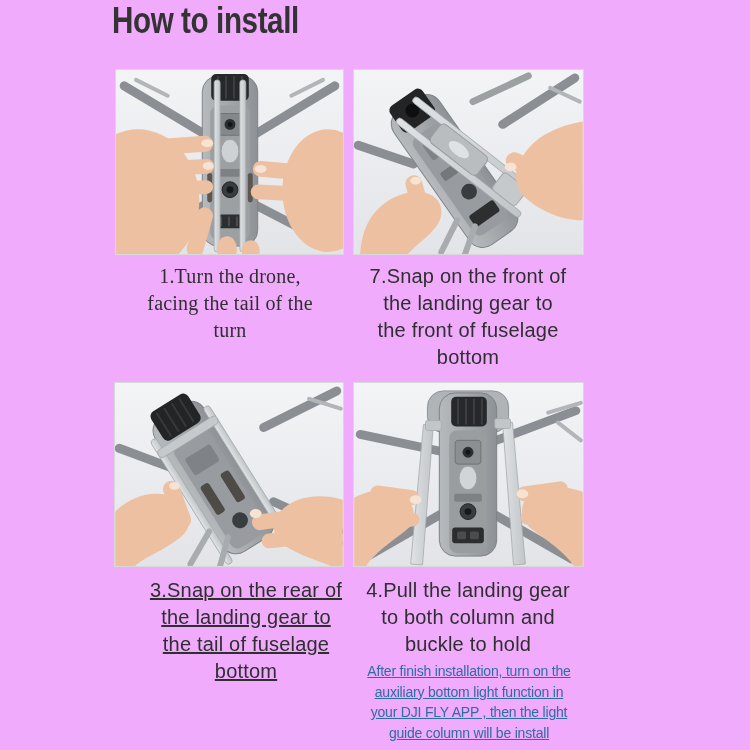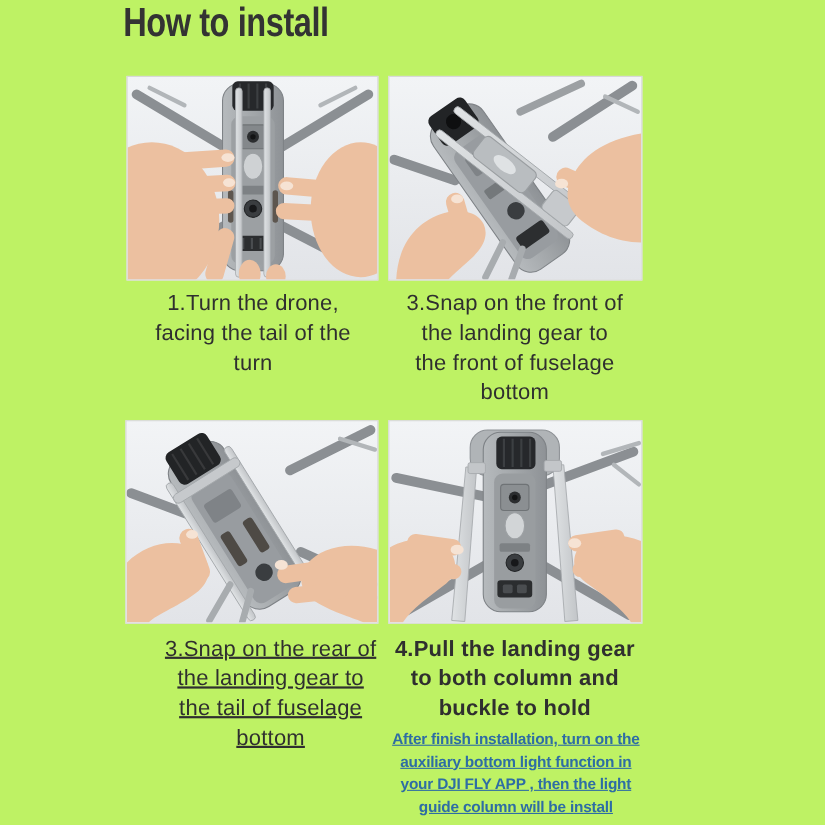--- a/index.html
+++ b/index.html
@@ -1,47 +1,46 @@
 <!DOCTYPE html>
 <html><head>
 <meta charset="utf-8">
 <style>
   * { margin:0; padding:0; box-sizing:border-box; }
   html,body { background:#ffffff; }
   .canvas {
-    position:relative; width:750px; height:750px; background:#bef264;
+    position:relative; width:750px; height:750px; background:#f0abfc;
     font-family:"Liberation Sans", sans-serif; overflow:hidden;
   }
   .title {
     position:absolute; left:112px; top:0px;
     font-size:37px; font-weight:700; color:#333333;
     letter-spacing:-0.5px; white-space:nowrap;
     transform:scaleX(0.8); transform-origin:left top;
   }
   .photo {
     position:absolute; border:1px solid #d8d8d8; background:#eef0f3; overflow:hidden;
   }
   .photo svg { display:block; width:100%; height:100%; }
   #photo1 { left:115px; top:69px;  width:229px; height:186px; }
   #photo2 { left:353px; top:69px;  width:231px; height:186px; }
   #photo3 { left:114px; top:382px; width:230px; height:185px; }
   #photo4 { left:353px; top:382px; width:231px; height:185px; }
   .caption {
     position:absolute; text-align:center; color:#2f2f2f;
     font-size:20px; line-height:27px; letter-spacing:0.2px;
   }
-  #cap1 { left:95px;  top:263px; width:270px; }
+  #cap1 { left:95px;  top:263px; width:270px;font-family:Liberation Serif, serif; }
   #cap2 { left:348px; top:263px; width:240px; }
   #cap3 { left:111px;  top:577px; width:270px;text-decoration:underline; }
-  #cap4 { left:348px; top:577px; width:240px;font-weight:bold; }
+  #cap4 { left:348px; top:577px; width:240px; }
   .note {
     position:absolute; left:345px; top:661px; width:248px;
     text-align:center; color:#2e6da4; font-size:14px; line-height:20.5px;
     letter-spacing:-0.2px;
-    font-weight:bold;
   }
   .note .line { text-decoration:underline; }
 </style>
 </head>
 <body>
 
 <div class="canvas">
 
   <svg width="0" height="0" style="position:absolute">
     <defs>
@@ -266,21 +265,21 @@
         </g>
     </svg>
   </div>
 
   <div class="caption" id="cap1">
     <div>1.Turn the drone,</div>
     <div>facing the tail of the</div>
     <div>turn</div>
   </div>
   <div class="caption" id="cap2">
-    <div>3.Snap on the front of</div>
+    <div>7.Snap on the front of</div>
     <div>the landing gear to</div>
     <div>the front of fuselage</div>
     <div>bottom</div>
   </div>
   <div class="caption" id="cap3">
     <div>3.Snap on the rear of</div>
     <div>the landing gear to</div>
     <div>the tail of fuselage</div>
     <div>bottom</div>
   </div>

